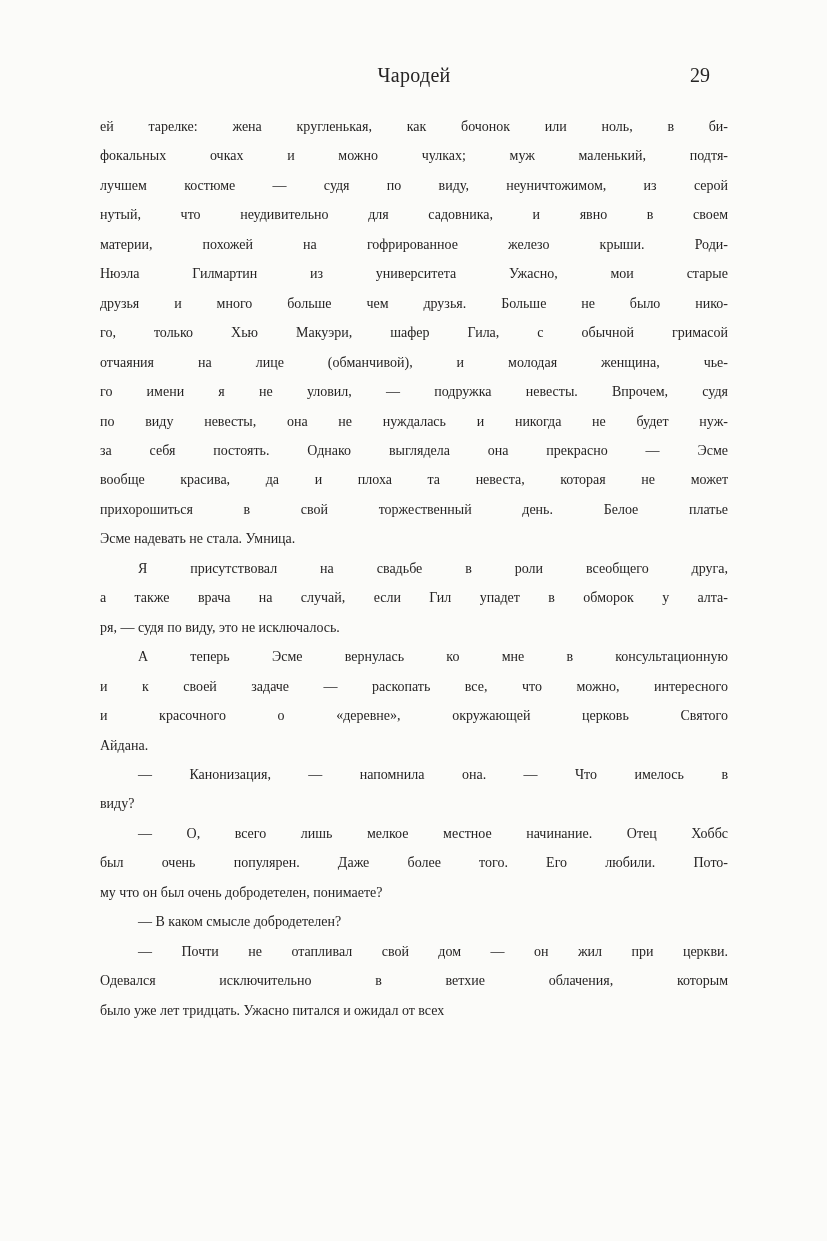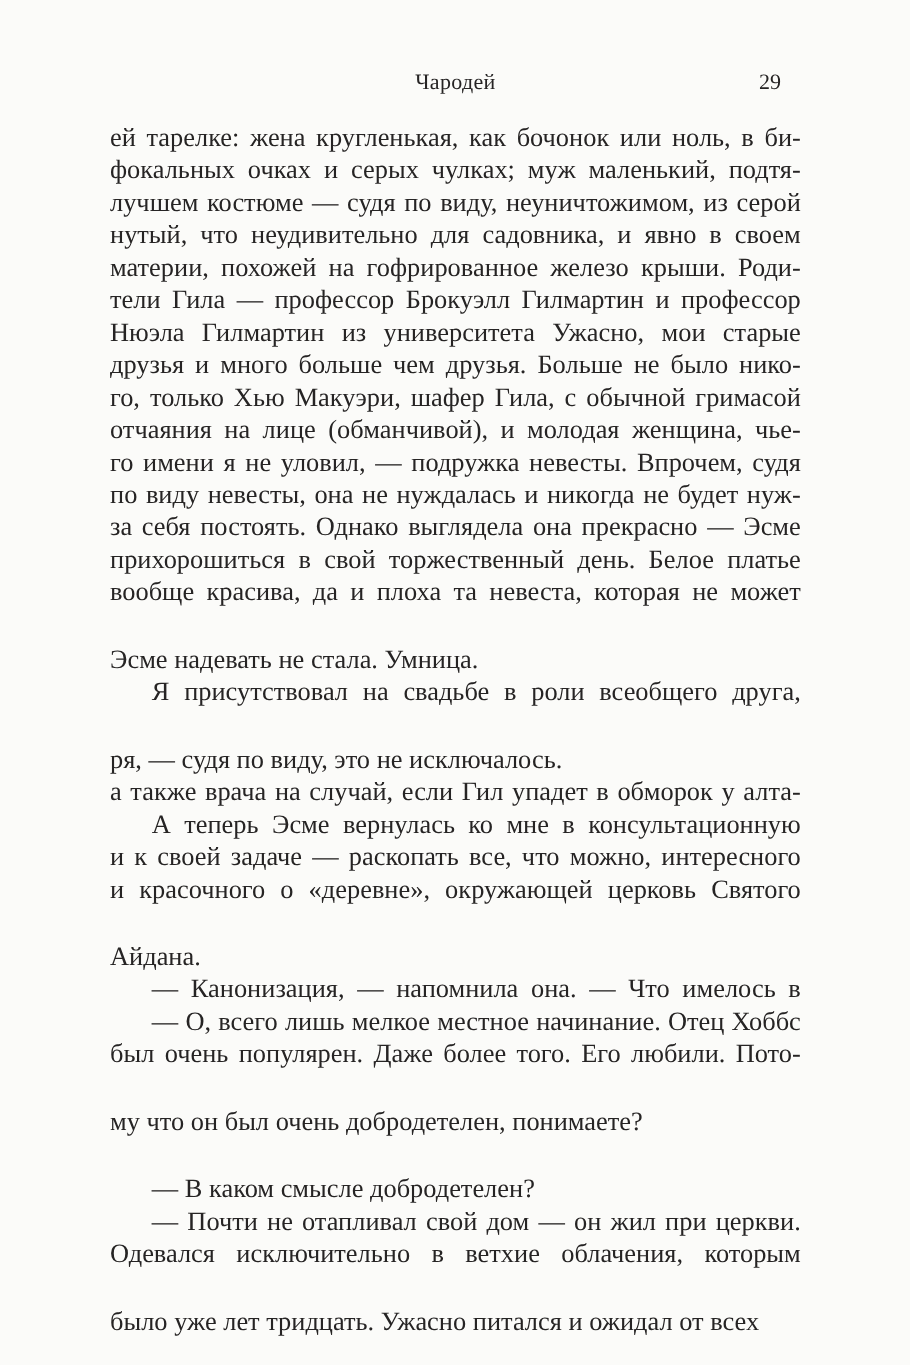--- a/index.html
+++ b/index.html
@@ -29,76 +29,75 @@
     position:absolute;left:0;right:0;top:0;
     text-align:center;
     letter-spacing:0.3px;
   }
   .page-number{
     position:absolute;right:18px;top:0;
   }
   .text-block{
     position:absolute;
     top:112px;left:100px;width:628px;
-    font-size:24px;
+    font-size:14px;
     line-height:29.45px;
   }
   .paragraph{margin:0;padding:0;}
   .line{
     text-align:justify;
     text-align-last:justify;
   }
   .line.last{
     text-align-last:left;
-    margin-top:32px;
   }
   .line.indent{
     padding-left:38px;
   }
 </style>
 </head>
 <body>
 
 <div class="page">
   <div class="running-header">
     <span class="header-title">Чародей</span>
     <span class="page-number">29</span>
   </div>
   <div class="text-block">
       <div class="paragraph">
         <div class="line">ей тарелке: жена кругленькая, как бочонок или ноль, в би-</div>
-        <div class="line">фокальных очках и серых чулках; муж маленький, подтя-</div>
+        <div class="line">фокальных очках и можно чулках; муж маленький, подтя-</div>
         <div class="line">лучшем костюме — судя по виду, неуничтожимом, из серой</div>
         <div class="line">нутый, что неудивительно для садовника, и явно в своем</div>
         <div class="line">материи, похожей на гофрированное железо крыши. Роди-</div>
-        <div class="line">тели Гила — профессор Брокуэлл Гилмартин и профессор</div>
         <div class="line">Нюэла Гилмартин из университета Ужасно, мои старые</div>
         <div class="line">друзья и много больше чем друзья. Больше не было нико-</div>
         <div class="line">го, только Хью Макуэри, шафер Гила, с обычной гримасой</div>
         <div class="line">отчаяния на лице (обманчивой), и молодая женщина, чье-</div>
         <div class="line">го имени я не уловил, — подружка невесты. Впрочем, судя</div>
         <div class="line">по виду невесты, она не нуждалась и никогда не будет нуж-</div>
         <div class="line">за себя постоять. Однако выглядела она прекрасно — Эсме</div>
+        <div class="line">вообще красива, да и плоха та невеста, которая не может</div>
         <div class="line">прихорошиться в свой торжественный день. Белое платье</div>
-        <div class="line">вообще красива, да и плоха та невеста, которая не может</div>
         <div class="line last">Эсме надевать не стала. Умница.</div>
       </div>
       <div class="paragraph">
         <div class="line indent">Я присутствовал на свадьбе в роли всеобщего друга,</div>
+        <div class="line">а также врача на случай, если Гил упадет в обморок у алта-</div>
         <div class="line last">ря, — судя по виду, это не исключалось.</div>
-        <div class="line">а также врача на случай, если Гил упадет в обморок у алта-</div>
       </div>
       <div class="paragraph">
         <div class="line indent">А теперь Эсме вернулась ко мне в консультационную</div>
         <div class="line">и к своей задаче — раскопать все, что можно, интересного</div>
         <div class="line">и красочного о «деревне», окружающей церковь Святого</div>
         <div class="line last">Айдана.</div>
       </div>
       <div class="paragraph">
         <div class="line indent">— Канонизация, — напомнила она. — Что имелось в</div>
+        <div class="line last">виду?</div>
       </div>
       <div class="paragraph">
         <div class="line indent">— О, всего лишь мелкое местное начинание. Отец Хоббс</div>
         <div class="line">был очень популярен. Даже более того. Его любили. Пото-</div>
         <div class="line last">му что он был очень добродетелен, понимаете?</div>
       </div>
       <div class="paragraph">
         <div class="line last indent">— В каком смысле добродетелен?</div>
       </div>
       <div class="paragraph">

